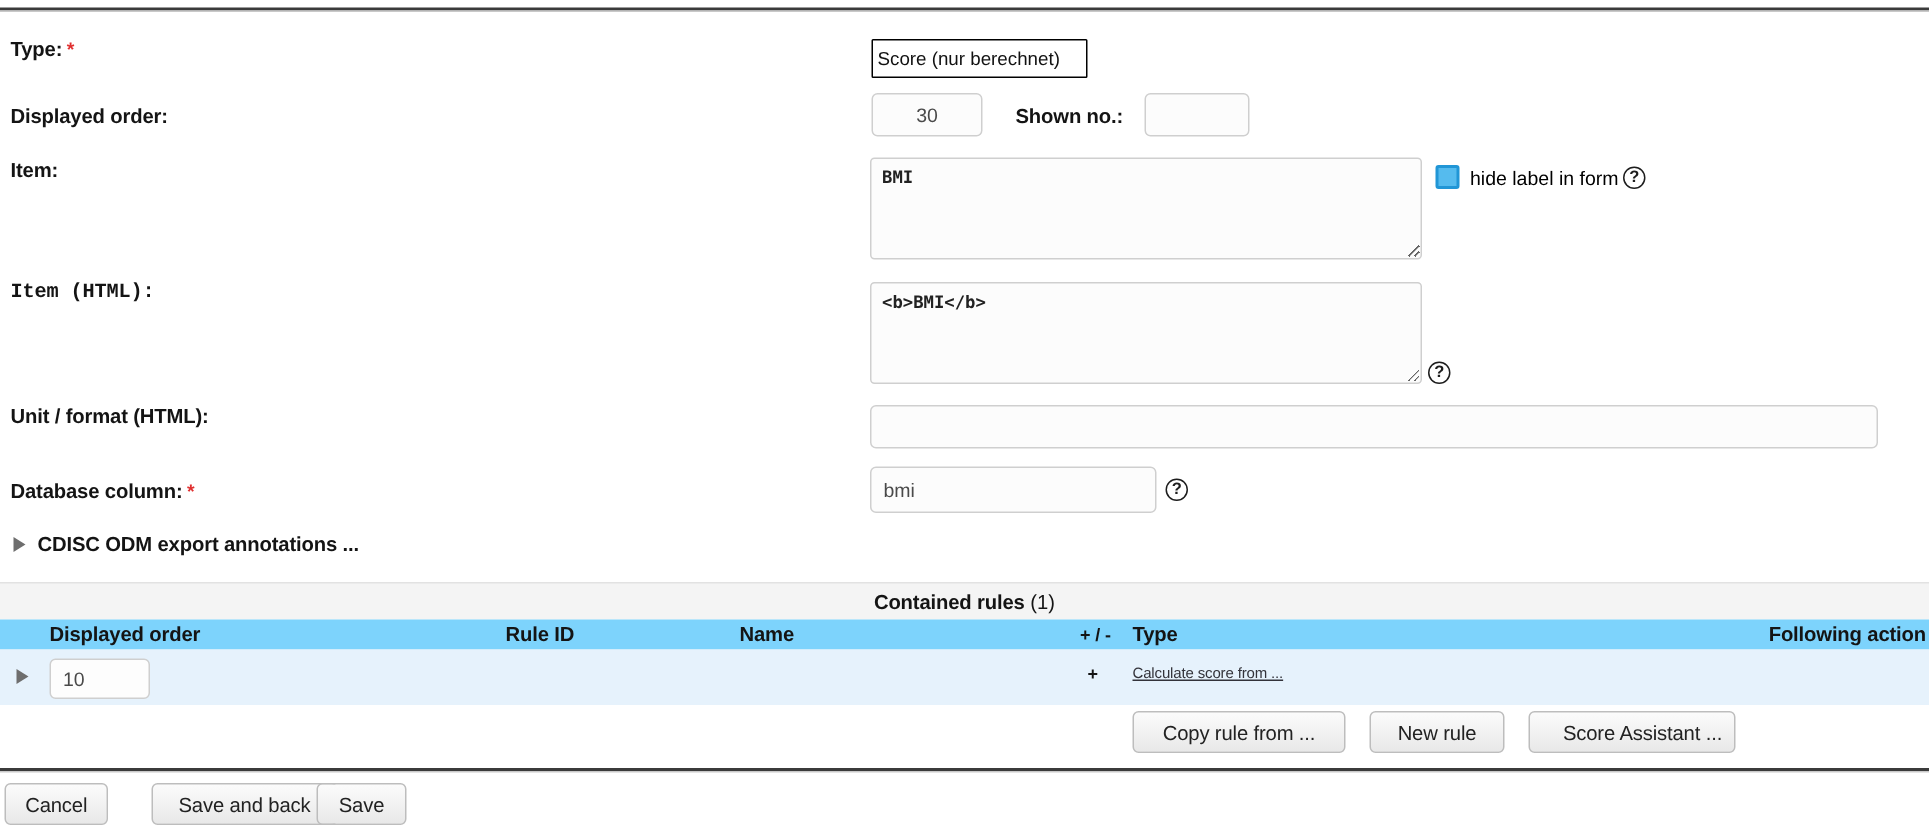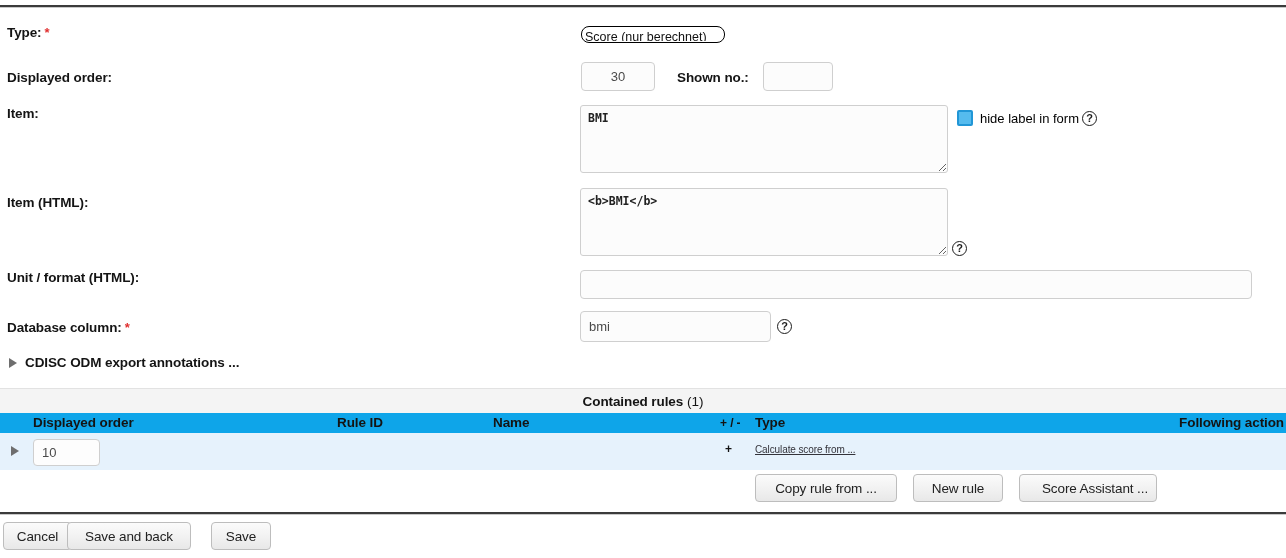--- a/index.html
+++ b/index.html
@@ -45,30 +45,30 @@
     color: #e03030;
     font-weight: bold;
     font-size: 13px;
     margin-left: 3px;
   }
 
   
   .type-select {
     position: absolute;
     left: 581px; top: 26px;
-    width: 144px; height: 17px;
+    width: 144px; height: 26px;
     box-sizing: border-box;
     border: 1px solid #000000;
     background: #ffffff;
     font-family: "Liberation Sans", sans-serif;
     font-size: 12.5px;
     color: #111;
     padding: 1px 3px;
     line-height: 18px;
-    border-radius: 8px;
+    border-radius: 1px;
     -webkit-appearance: none;
     appearance: none;
     white-space: nowrap;
     overflow: hidden;
   }
 
   
   .txt-input {
     position: absolute;
     box-sizing: border-box;
@@ -195,21 +195,21 @@
     font-size: 13.5px;
     color: #141414;
   }
   .rules-band-title b { font-weight: bold; letter-spacing: -0.1px; }
   .rules-band-title span { font-weight: normal; }
 
   .rules-head {
     position: absolute;
     left: 0; top: 413px;
     width: 1286px; height: 20px;
-    background: #0ea5e9;
+    background: #7dd3fc;
   }
   .rules-head .col {
     position: absolute;
     font-weight: bold;
     font-size: 13.5px;
     color: #141414;
     white-space: nowrap;
     letter-spacing: -0.1px;
     line-height: 20px;
   }
@@ -283,21 +283,21 @@
   .bottom-rule {
     position: absolute;
     left: 0; top: 512px;
     width: 1286px; height: 3px;
     border-top: 2px solid #3b3b3b;
     border-bottom: 1px solid #c9c9c9;
     box-sizing: border-box;
   }
 
   #cancel-button        { left: 3px;  top: 522px; width: 69px;  height: 28px; }
-  #save-and-back-button { left: 67px; top: 522px; width: 124px; height: 28px; }
+  #save-and-back-button { left: 101px; top: 522px; width: 124px; height: 28px; }
   #save-button          { left: 211px;top: 522px; width: 60px;  height: 28px; }
 </style>
 </head>
 <body>
 
 <div class="page">
 
   <div class="top-rule"></div>
 
   <div class="form-label" style="left:7px; top:25px;">
@@ -313,21 +313,21 @@
   <input class="txt-input" id="shown-no-input" type="text" value="" style="">
 
   <div class="form-label" style="left:7px; top:106px;">Item:</div>
   <textarea class="ta" id="item-textarea" style="">BMI</textarea>
   <div class="cb-wrap">
     <div class="cb-box"></div>
     <div class="cb-label">hide label in form</div>
   </div>
   <div class="help-icon help-abs" id="help-hide-label">?</div>
 
-  <div class="form-label" style="left:7px; top:195px;">Item (HTML):</div>
+  <div class="form-label" style="left:7px; top:188px;font-family:Liberation Mono, monospace;">Item (HTML):</div>
   <textarea class="ta" id="item-html-textarea" style="">&lt;b&gt;BMI&lt;/b&gt;</textarea>
   <div class="help-icon help-abs" id="help-item-html">?</div>
 
   <div class="form-label" style="left:7px; top:270px;">Unit / format (HTML):</div>
   <input class="txt-input" id="unit-format-input" type="text" value="" style="">
 
   <div class="form-label" style="left:7px; top:320px;">
     <span>Database column:</span><span class="req">*</span>
   </div>
   <input class="txt-input" id="database-column-input" type="text" value="bmi" style="">

